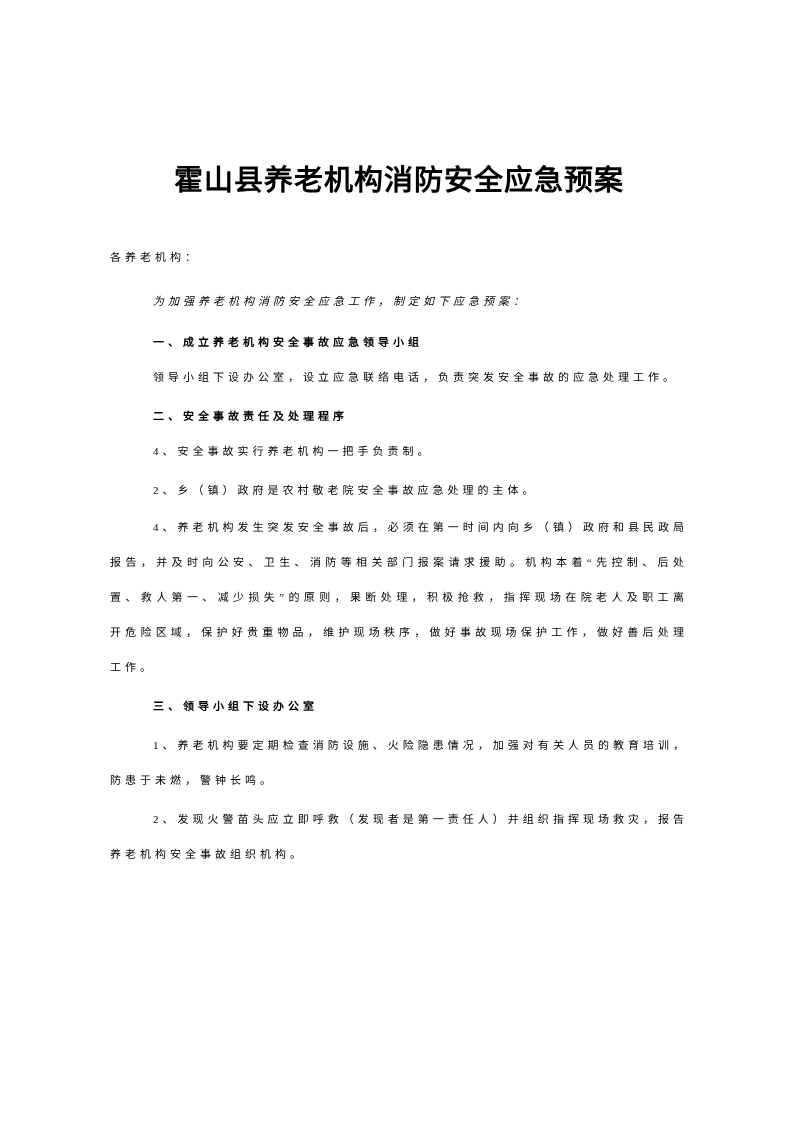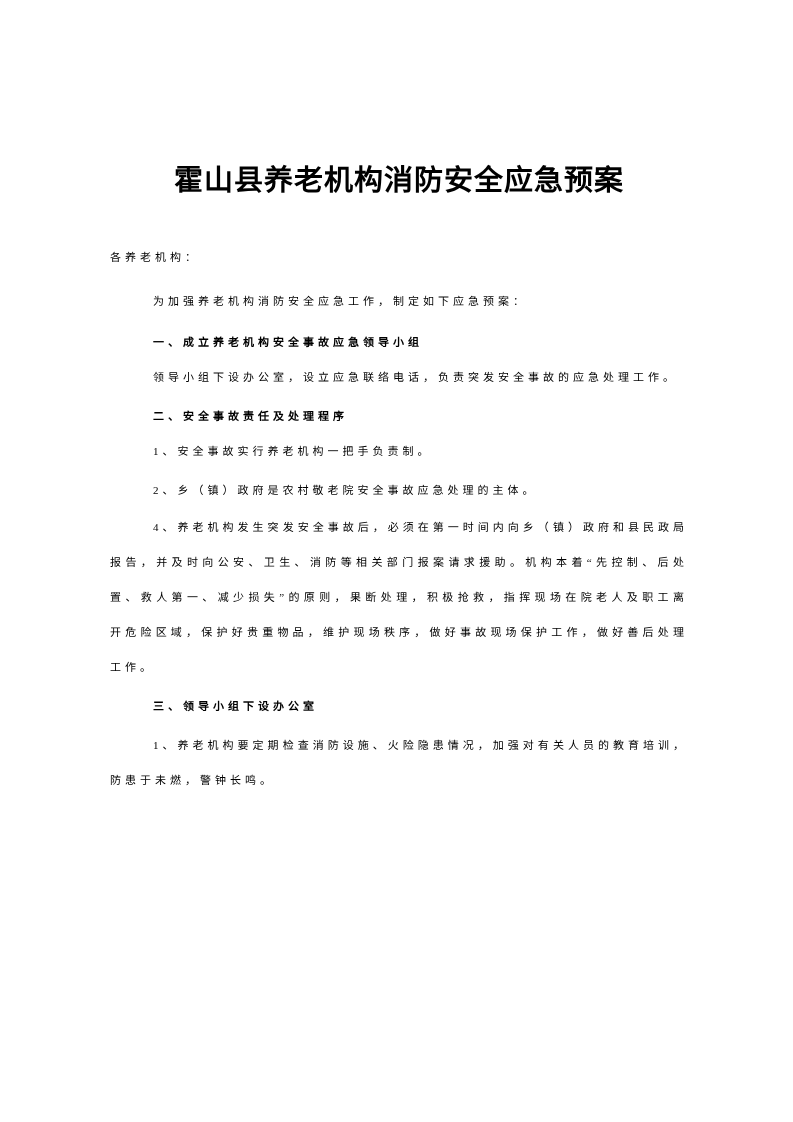--- a/index.html
+++ b/index.html
@@ -35,36 +35,37 @@
     font-size: 11px;
     line-height: 35px;
     letter-spacing: 4px;
     text-align: justify;
     text-justify: inter-ideograph;
   }
   .p-salutation { text-indent: 0; }
   .p-body      { text-indent: 43px; }
   .p-heading   { text-indent: 43px; font-weight: 700; }
   .mt40 { margin-top: 40px !important; }
-  .mt9  { margin-top: 9px  !important; }
+  .mt9  { margin-top: 9px  !important; font-style: italic; }
   .mt6  { margin-top: 6px  !important; }
   .mt4  { margin-top: 4px  !important; }
   .mt2  { margin-top: 2px  !important; }
 </style>
 </head>
 <body>
 
 <div class="page">
   <h1 class="doc-title">霍山县养老机构消防安全应急预案</h1>
 
   <div class="content">
     <p class="p-salutation mt40">各养老机构：</p>
     <p class="p-body mt9">为加强养老机构消防安全应急工作，制定如下应急预案：</p>
     <p class="p-heading mt6">一、成立养老机构安全事故应急领导小组</p>
     <p class="p-body">领导小组下设办公室，设立应急联络电话，负责突发安全事故的应急处理工作。</p>
     <p class="p-heading mt4">二、安全事故责任及处理程序</p>
-    <p class="p-body">1、安全事故实行养老机构一把手负责制。</p>
+    <p class="p-body">4、安全事故实行养老机构一把手负责制。</p>
     <p class="p-body mt4">2、乡（镇）政府是农村敬老院安全事故应急处理的主体。</p>
     <p class="p-body mt2">4、养老机构发生突发安全事故后，必须在第一时间内向乡（镇）政府和县民政局报告，并及时向公安、卫生、消防等相关部门报案请求援助。机构本着“先控制、后处置、救人第一、减少损失”的原则，果断处理，积极抢救，指挥现场在院老人及职工离开危险区域，保护好贵重物品，维护现场秩序，做好事故现场保护工作，做好善后处理工作。</p>
     <p class="p-heading mt4">三、领导小组下设办公室</p>
     <p class="p-body mt4">1、养老机构要定期检查消防设施、火险隐患情况，加强对有关人员的教育培训，防患于未燃，警钟长鸣。</p>
+    <p class="p-body mt4">2、发现火警苗头应立即呼救（发现者是第一责任人）并组织指挥现场救灾，报告养老机构安全事故组织机构。</p>
   </div>
 </div>
 
 </body></html>

